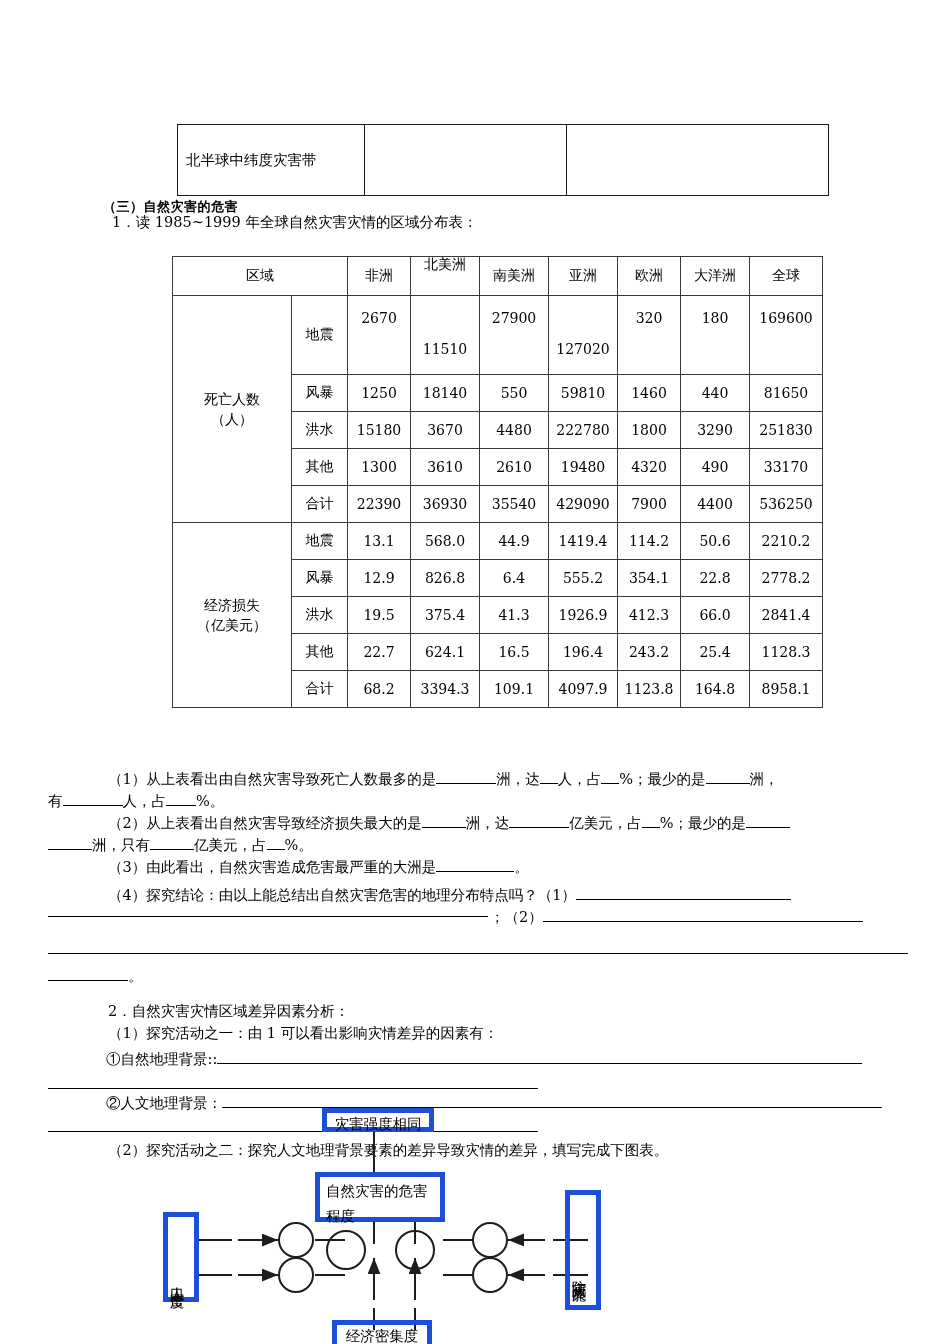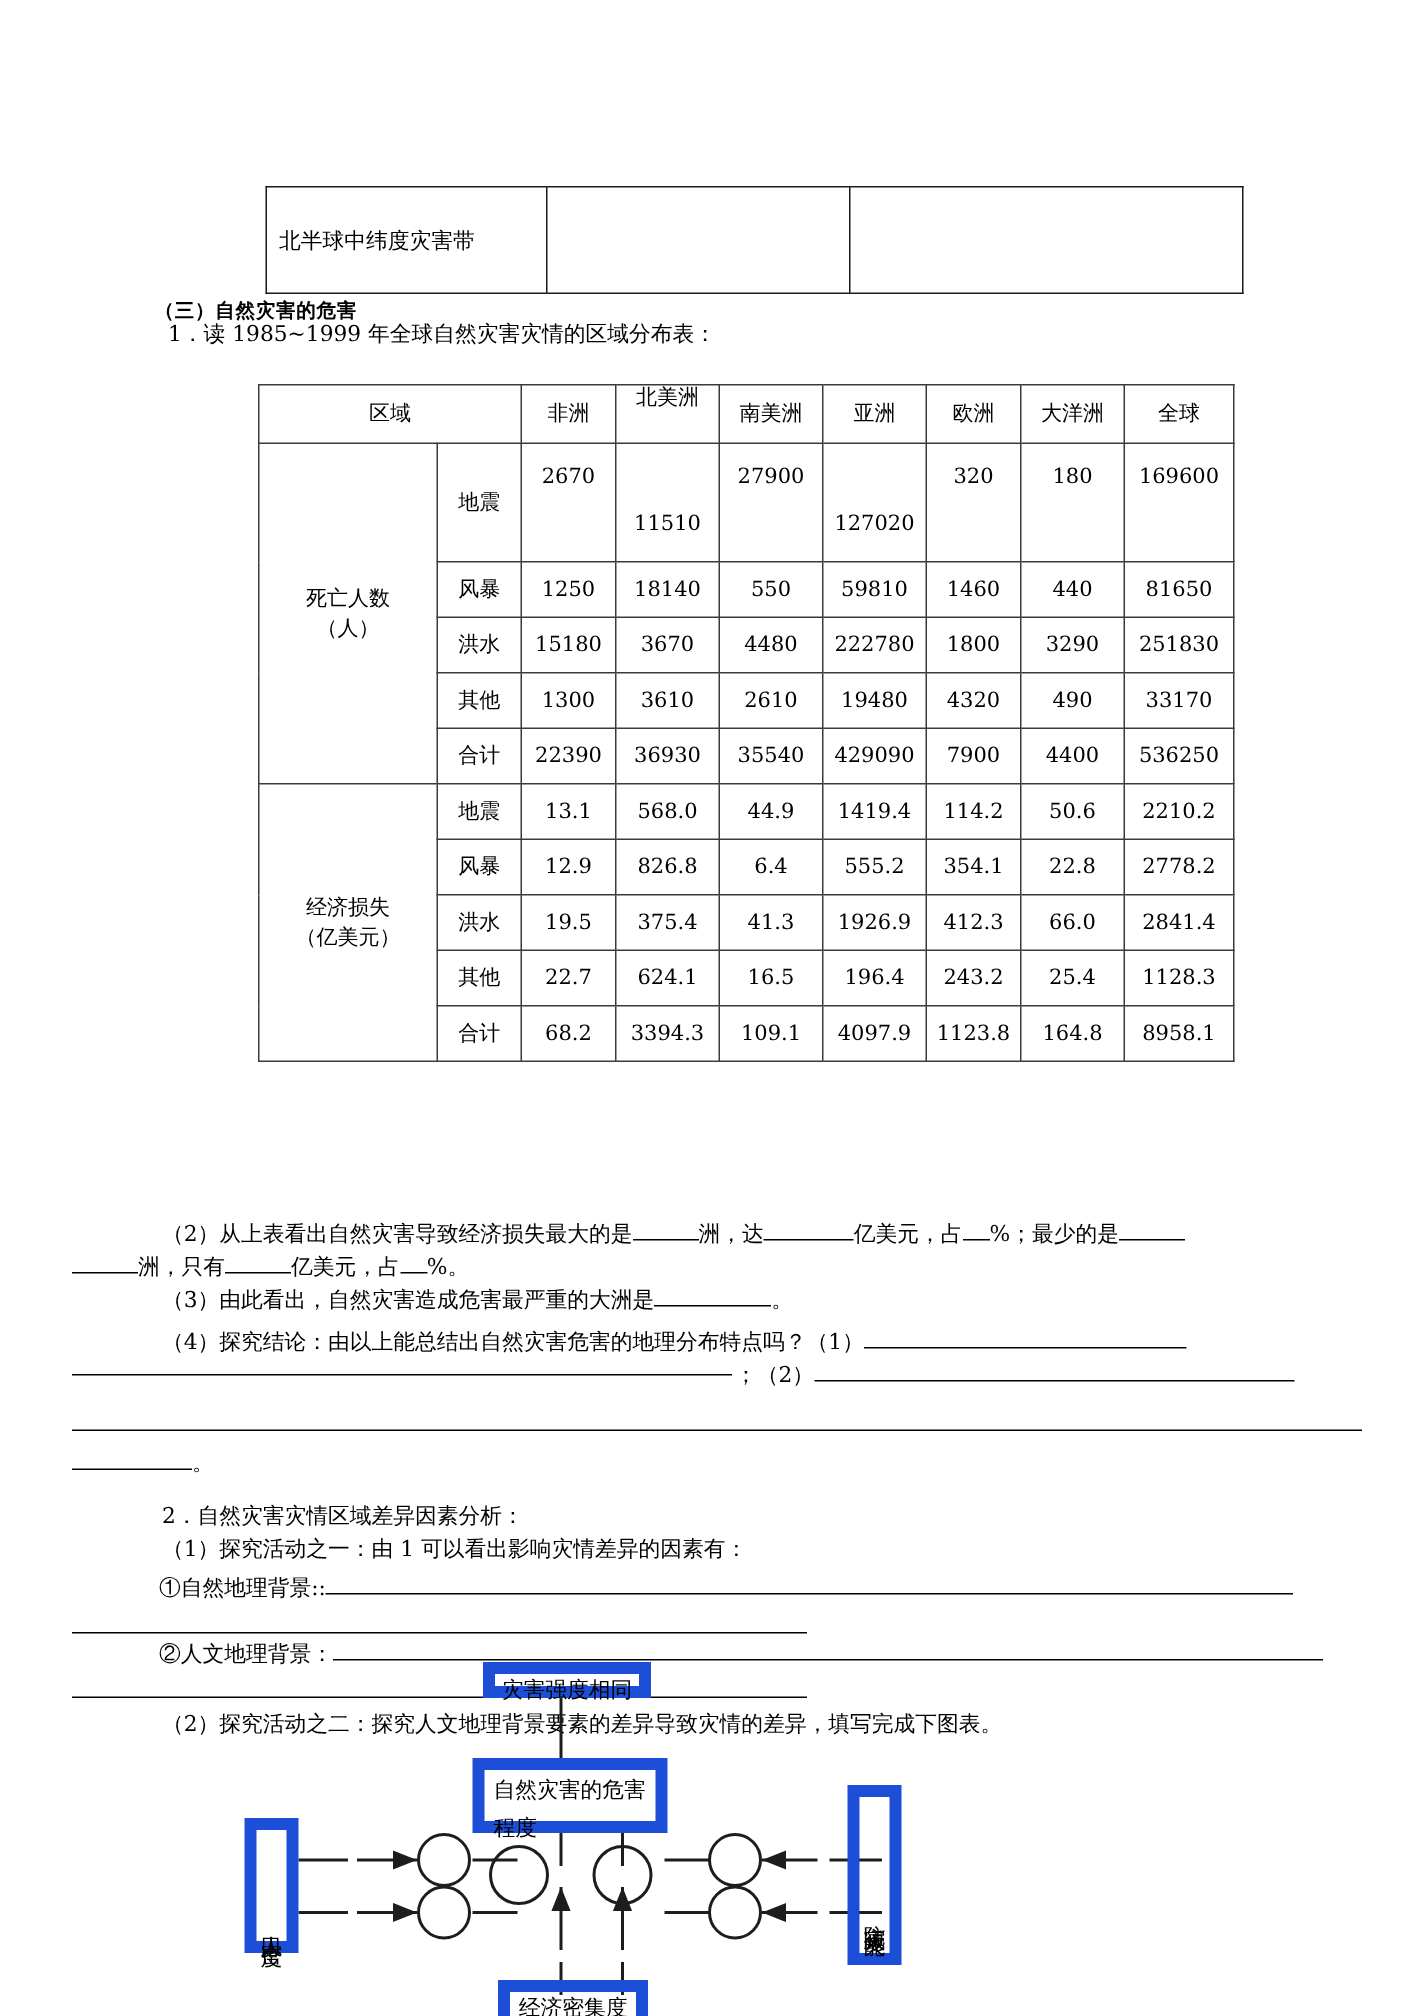--- a/index.html
+++ b/index.html
@@ -114,21 +114,21 @@
     position: absolute;
     left: 0;
     top: 0;
     width: 950px;
     height: 1344px;
     pointer-events: none;
   }
 
   .dbox {
     position: absolute;
-    border: 8px solid #1d4ed8;
+    border: 5px solid #1d4ed8;
     background: transparent;
     box-sizing: border-box;
     font-size: 14.5px;
     text-align: center;
   }
   .dbox-v {
     writing-mode: vertical-rl;
     text-orientation: upright;
     line-height: 1.1;
     letter-spacing: 2px;
@@ -283,20 +283,24 @@
       <td>3394.3</td>
       <td>109.1</td>
       <td>4097.9</td>
       <td>1123.8</td>
       <td>164.8</td>
       <td>8958.1</td>
     </tr>
   </tbody>
     </table>
 
+  <div class="qtext" style="top:768px;">
+    <span style="margin-left:60px;">（1）从上表看出由自然灾害导致死亡人数最多的是</span><span class="blank-l"></span><span>洲，达</span><span class="blank-xs"></span><span>人，占</span><span class="blank-xs"></span><span>%；最少的是</span><span class="blank-m"></span><span>洲，</span><br>
+    <span>有</span><span class="blank-l"></span><span>人，占</span><span class="blank-s"></span><span>%。</span>
+  </div>
 
   <div class="qtext" style="top:812px;">
     <span style="margin-left:60px;">（2）从上表看出自然灾害导致经济损失最大的是</span><span class="blank-m"></span><span>洲，达</span><span class="blank-l"></span><span>亿美元，占</span><span class="blank-xs"></span><span>%；最少的是</span><span class="blank-m"></span><br>
     <span class="blank-m"></span><span>洲，只有</span><span class="blank-m"></span><span>亿美元，占</span><span class="blank-xs"></span><span>%。</span>
   </div>
 
   <div class="qtext" style="top:856px;">
     <span style="margin-left:60px;">（3）由此看出，自然灾害造成危害最严重的大洲是</span><span class="blank-xl"></span><span>。</span>
   </div>
 

